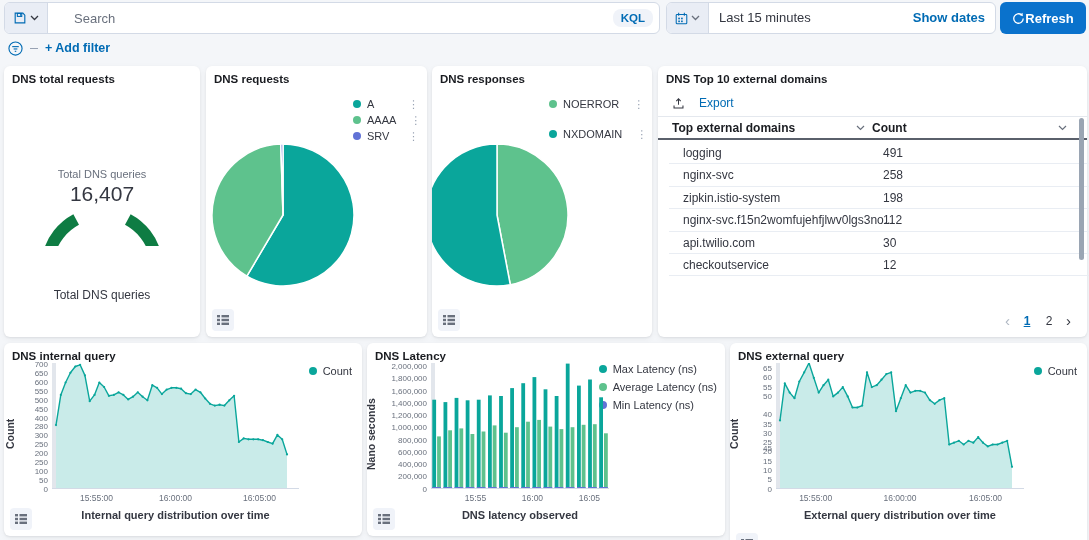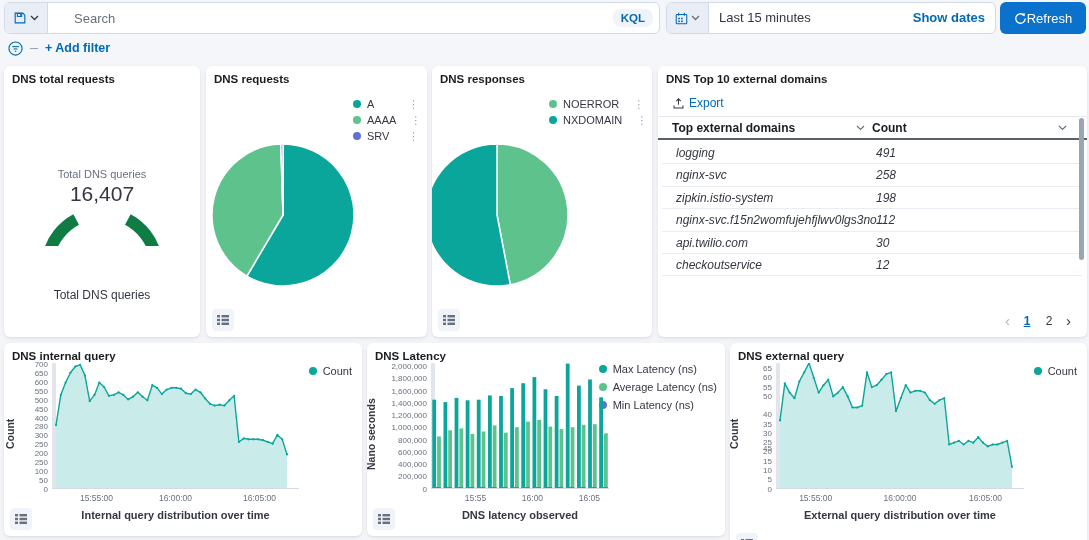--- a/index.html
+++ b/index.html
@@ -11,21 +11,21 @@
     border:1px solid #d3dae6; border-radius:6px; display:flex; align-items:stretch; overflow:hidden; }
   .seg { background:#e9edf5; border-right:1px solid #d3dae6; display:flex; align-items:center; justify-content:center; gap:3px; padding:0 8px; cursor:pointer; }
   .search-input { flex:1; border:none; outline:none; padding:0 26px; font-size:13px; font-family:"Liberation Sans",sans-serif; color:#343741; background:transparent; }
   .search-input::placeholder { color:#69707d; }
   .kql-badge { align-self:center; margin-right:6px; padding:3px 8px; border-radius:8px; background:#f0f3f9; color:#006bb4; font-size:11.5px; font-weight:700; cursor:pointer; }
   .datepicker { position:absolute; left:666px; top:2px; width:330px; height:32px; background:#fff;
     border:1px solid #d3dae6; border-radius:6px; display:flex; align-items:stretch; overflow:hidden; }
   .range-text { flex:1; line-height:30px; padding-left:10px; font-size:13px; color:#343741; cursor:pointer; }
   .show-dates { line-height:30px; margin-right:10px; font-size:13px; font-weight:600; color:#006bb4; cursor:pointer; white-space:nowrap; }
   .refresh-btn { position:absolute; left:1000px; top:2px; width:86px; height:32px; background:#0a72cc; border:none;
-    border-radius:6px; color:#fff; font-size:13px; font-weight:400; font-family:"Liberation Sans",sans-serif;
+    border-radius:6px; color:#fff; font-size:13px; font-weight:700; font-family:"Liberation Sans",sans-serif;
     display:flex; align-items:center; justify-content:center; cursor:pointer; }
   .filter-row { position:absolute; left:8px; top:38px; height:20px; display:flex; align-items:center; gap:7px; }
   .filter-dash { width:8px; height:1px; background:#98a2b3; }
   .add-filter { color:#006bb4; font-size:12.5px; font-weight:600; cursor:pointer; }
 
   
   .panel { position:absolute; background:#fff; border-radius:6px;
     box-shadow:0 1px 2px rgba(21,30,40,.08), 0 2px 6px rgba(21,30,40,.05); }
   .panel-title { position:absolute; top:7px; left:8px; font-size:11.5px; font-weight:700; color:#1a1c21; cursor:pointer; white-space:nowrap; }
   .legend-toggle { position:absolute; left:6px; bottom:6px; width:22px; height:22px; border-radius:4px;
@@ -45,26 +45,26 @@
 
   
   .plot { position:absolute; }
   .yticks, .xticks { position:absolute; }
   .yticks span { position:absolute; right:0; font-size:8px; color:#69707d; white-space:nowrap; }
   .xticks span { position:absolute; top:0; transform:translateX(-50%); font-size:8.5px; color:#69707d; white-space:nowrap; }
   .ylab { position:absolute; transform:rotate(-90deg); transform-origin:left center; font-size:10.5px; font-weight:700; color:#343741; white-space:nowrap; }
   .xtitle { position:absolute; text-align:center; font-size:11px; font-weight:700; color:#343741; }
 
   
-  .export-row { position:absolute; left:14px; top:30px; display:flex; align-items:center; gap:4px; cursor:pointer; }
+  .export-row { position:absolute; left:14px; top:30px; display:flex; align-items:center; gap:14px; cursor:pointer; }
   .export-label { color:#006bb4; font-size:12px; }
   .thead { position:absolute; left:0; top:50px; width:429px; height:24px; border-top:1px solid #e4e8ee; border-bottom:2px solid #5a606b; }
   .th { position:absolute; top:4px; font-size:12px; font-weight:700; color:#1a1c21; cursor:pointer; }
   .sort-ic { position:absolute; top:8px; cursor:pointer; }
-  .tbody { position:absolute; left:4px; top:76px; width:420px;font-style:italic; }
+  .tbody { position:absolute; left:11px; top:76px; width:420px; }
   .trow { position:relative; height:22.4px; border-bottom:1px solid #e9edf3; }
   .td { position:absolute; top:4px; font-size:12px; color:#343741; white-space:nowrap; }
   .scroll-thumb { position:absolute; right:3px; top:52px; width:5px; height:142px; border-radius:3px; background:#9aa5b3; cursor:pointer; }
   .pagination { position:absolute; right:12px; top:246px; display:flex; align-items:center; gap:4px; }
   .page-chev { font-size:15px; line-height:18px; padding:0 4px; cursor:pointer; color:#343741; }
   .page-chev.disabled { color:#aeb6c2; }
   .page-num { width:18px; height:18px; line-height:18px; text-align:center; font-size:12px; cursor:pointer; color:#343741; }
   .page-num.active { color:#006bb4; font-weight:700; text-decoration:underline; }
 </style>
 </head>
@@ -164,21 +164,21 @@
       <rect x="1" y="5.8" width="3" height="2.4" fill="#69707d"></rect>
         <rect x="5.5" y="5.8" width="7.5" height="2.4" fill="#69707d"></rect>
       <rect x="1" y="9.6" width="3" height="2.4" fill="#69707d"></rect>
         <rect x="5.5" y="9.6" width="7.5" height="2.4" fill="#69707d"></rect>
     </svg>
   </div>
 </div>
 
 <div class="panel" style="left:432px;top:66px;width:220px;height:271px">
   <div class="panel-title">DNS responses</div>
-  <div class="legend" style="top:30px;right:8px;width:95px;gap:1px">
+  <div class="legend" style="top:30px;right:8px;width:95px;gap:15px">
       <div class="legend-row">
         <span class="legend-dot" style="background: rgb(94, 194, 141);"></span>
         <span>NOERROR</span>
         <span class="legend-actions">⋮</span>
       </div>
       <div class="legend-row">
         <span class="legend-dot" style="background: rgb(10, 166, 155);"></span>
         <span>NXDOMAIN</span>
         <span class="legend-actions">⋮</span>
       </div>

